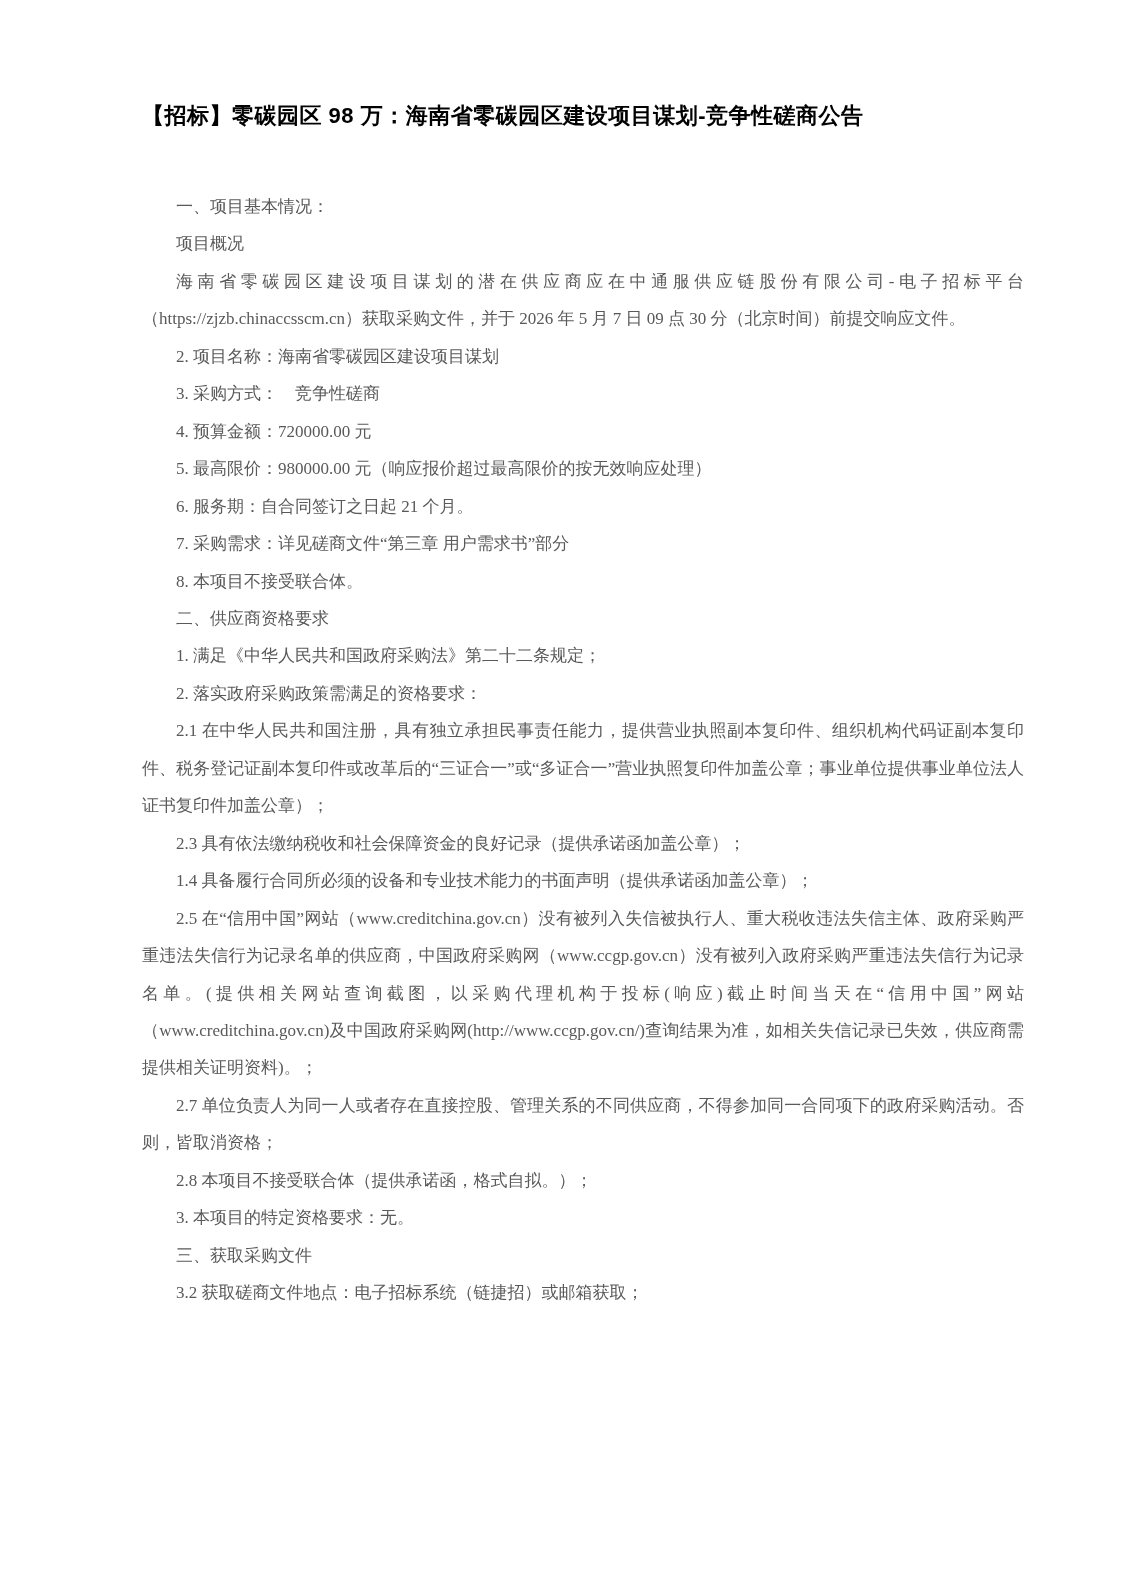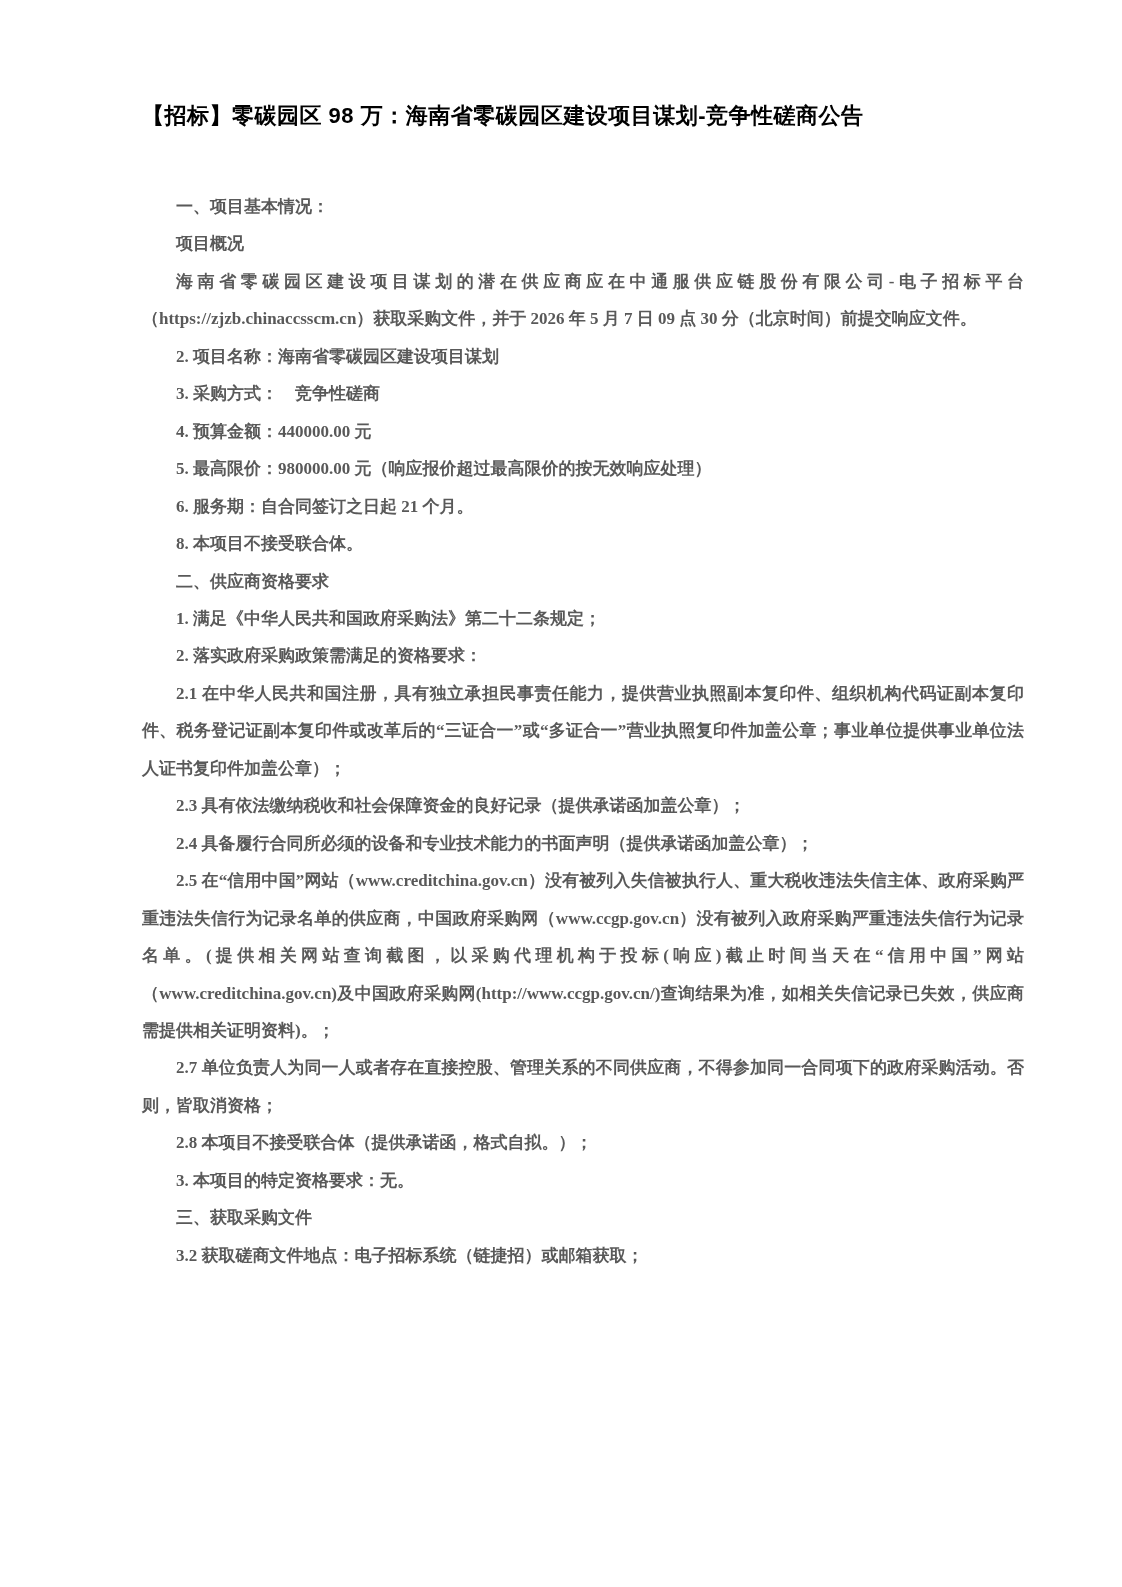--- a/index.html
+++ b/index.html
@@ -25,21 +25,20 @@
     margin: 0 0 56px 0;
     font-family: "Liberation Sans", "DejaVu Sans", sans-serif;
     font-weight: bold;
     font-size: 22px;
     line-height: 32px;
     color: #000000;
     letter-spacing: 0.5px;
   }
   .doc-body {
     width: 882px;
-    font-weight: bold;
   }
   .para {
     margin: 0;
     padding: 0;
     font-size: 17px;
     line-height: 37.45px;
     color: #595959;
     text-align: justify;
     text-indent: 2em;
     word-break: break-word;
@@ -51,30 +50,31 @@
 <div class="page">
   <h1 class="doc-title">【招标】零碳园区 98 万：海南省零碳园区建设项目谋划-竞争性磋商公告</h1>
 
   <div class="doc-body">
 
   <p class="para">一、项目基本情况：</p>
       <p class="para">项目概况</p>
       <p class="para">海南省零碳园区建设项目谋划的潜在供应商应在中通服供应链股份有限公司-电子招标平台（https://zjzb.chinaccsscm.cn）获取采购文件，并于 2026 年 5 月 7 日 09 点 30 分（北京时间）前提交响应文件。</p>
       <p class="para">2. 项目名称：海南省零碳园区建设项目谋划</p>
       <p class="para">3. 采购方式：　竞争性磋商</p>
-      <p class="para">4. 预算金额：440000.00 元</p>
+      <p class="para">4. 预算金额：720000.00 元</p>
       <p class="para">5. 最高限价：980000.00 元（响应报价超过最高限价的按无效响应处理）</p>
       <p class="para">6. 服务期：自合同签订之日起 21 个月。</p>
+      <p class="para">7. 采购需求：详见磋商文件“第三章 用户需求书”部分</p>
       <p class="para">8. 本项目不接受联合体。</p>
       <p class="para">二、供应商资格要求</p>
       <p class="para">1. 满足《中华人民共和国政府采购法》第二十二条规定；</p>
       <p class="para">2. 落实政府采购政策需满足的资格要求：</p>
       <p class="para">2.1 在中华人民共和国注册，具有独立承担民事责任能力，提供营业执照副本复印件、组织机构代码证副本复印件、税务登记证副本复印件或改革后的“三证合一”或“多证合一”营业执照复印件加盖公章；事业单位提供事业单位法人证书复印件加盖公章）；</p>
       <p class="para">2.3 具有依法缴纳税收和社会保障资金的良好记录（提供承诺函加盖公章）；</p>
-      <p class="para">2.4 具备履行合同所必须的设备和专业技术能力的书面声明（提供承诺函加盖公章）；</p>
+      <p class="para">1.4 具备履行合同所必须的设备和专业技术能力的书面声明（提供承诺函加盖公章）；</p>
       <p class="para">2.5 在“信用中国”网站（www.creditchina.gov.cn）没有被列入失信被执行人、重大税收违法失信主体、政府采购严重违法失信行为记录名单的供应商，中国政府采购网（www.ccgp.gov.cn）没有被列入政府采购严重违法失信行为记录名单。(提供相关网站查询截图，以采购代理机构于投标(响应)截止时间当天在“信用中国”网站（www.creditchina.gov.cn)及中国政府采购网(http://www.ccgp.gov.cn/)查询结果为准，如相关失信记录已失效，供应商需提供相关证明资料)。；</p>
       <p class="para">2.7 单位负责人为同一人或者存在直接控股、管理关系的不同供应商，不得参加同一合同项下的政府采购活动。否则，皆取消资格；</p>
       <p class="para">2.8 本项目不接受联合体（提供承诺函，格式自拟。）；</p>
       <p class="para">3. 本项目的特定资格要求：无。</p>
       <p class="para">三、获取采购文件</p>
       <p class="para">3.2 获取磋商文件地点：电子招标系统（链捷招）或邮箱获取；</p>
     </div>
 </div>
 
 </body></html>

